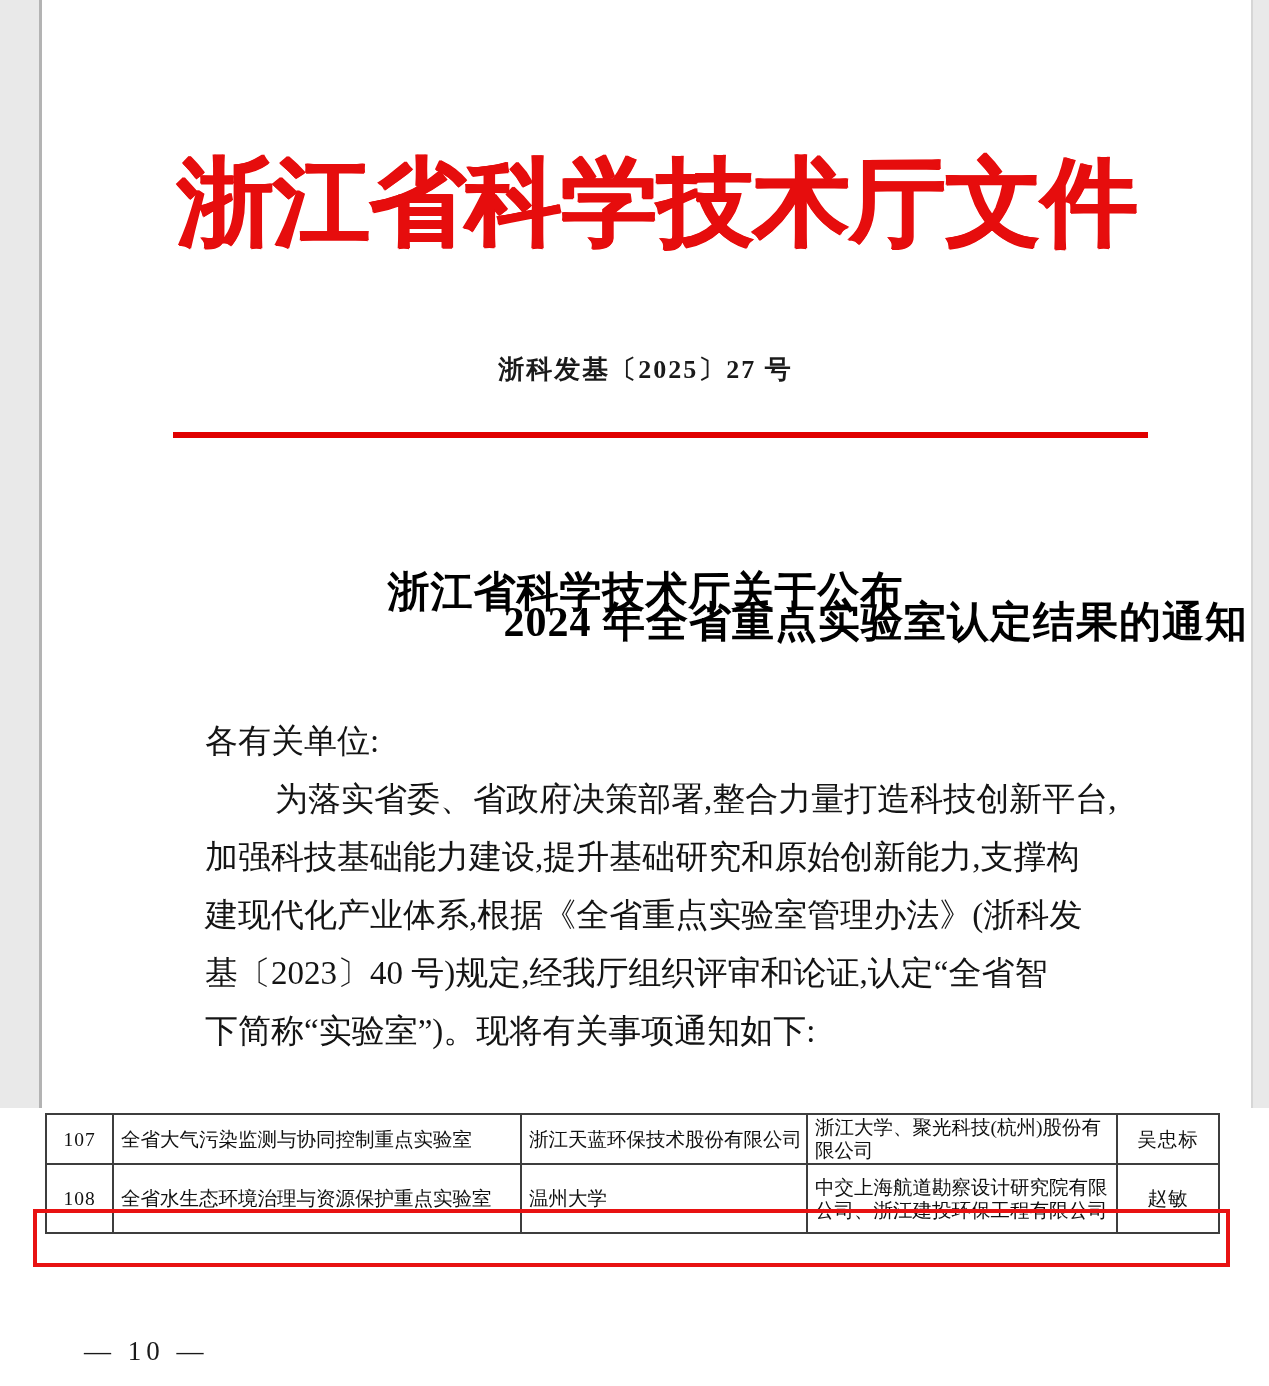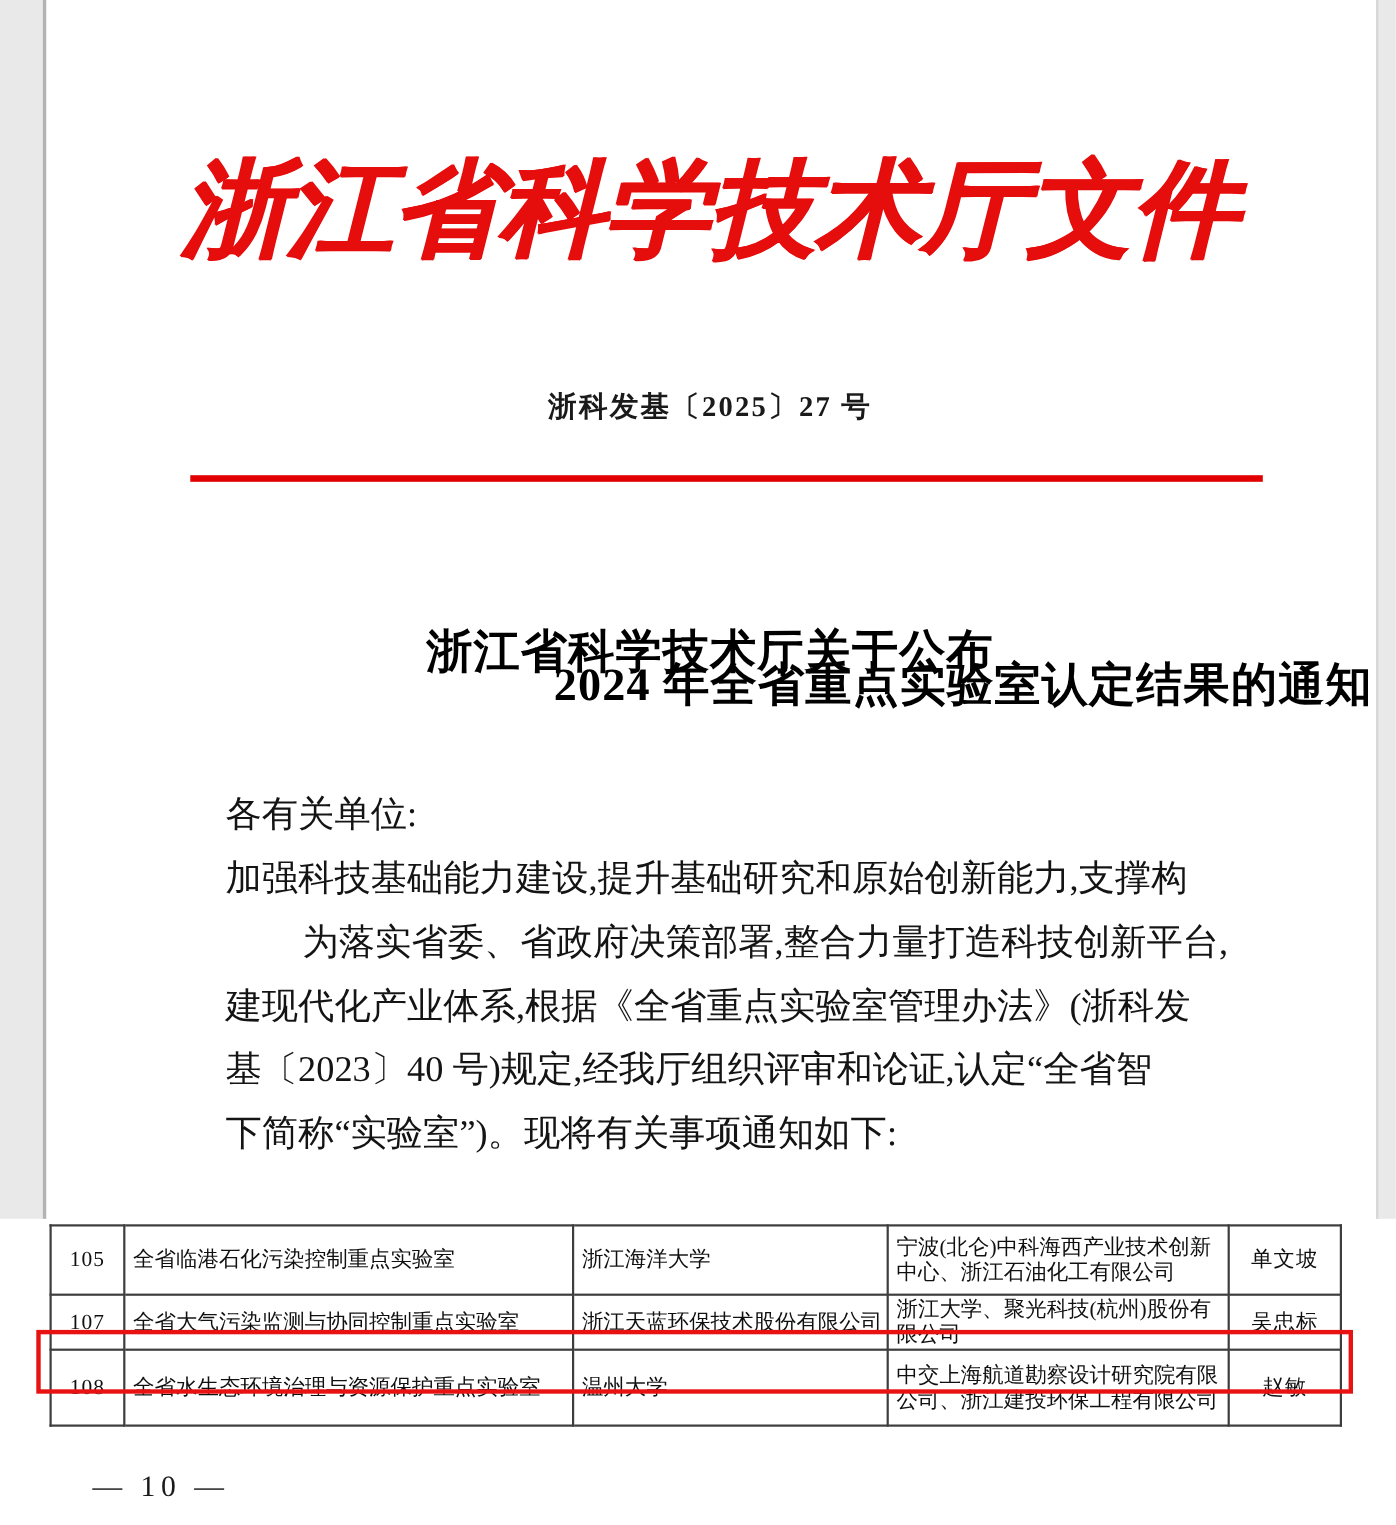--- a/index.html
+++ b/index.html
@@ -15,22 +15,21 @@
   .side-strip.left{left:0;width:39px;border-right:3px solid #b3b3b3;}
   .side-strip.right{left:1251px;width:18px;border-left:2px solid #d6d6d6;}
 
   .doc-title{
     position:absolute;left:43px;top:138px;width:1205px;
     text-align:center;
     font-size:96px;font-weight:900;line-height:1.1;
     color:#e60d0d;
     letter-spacing:0px;
     text-shadow:1px 0 0 #e60d0d,-1px 0 0 #e60d0d,0 1px 0 #e60d0d;
-    margin:0;
-    font-style:italic;
+    margin:12px;
   }
   .doc-number{
     position:absolute;left:43px;top:352px;width:1205px;
     text-align:center;
     font-size:26px;font-weight:600;color:#1a1a1a;
     letter-spacing:2px;
   }
   .red-rule{
     position:absolute;left:173px;top:432px;width:975px;height:6px;
     background:#e00000;
@@ -97,43 +96,36 @@
 
   <div class="doc-number">浙科发基〔2025〕27 号</div>
 
   <div class="red-rule"></div>
 
   <div class="subtitle l1">浙江省科学技术厅关于公布</div>
   <div class="subtitle l2">2024 年全省重点实验室认定结果的通知</div>
 
   <div class="body-block">
     <div class="line">各有关单位:</div>
+    <div class="line indent">为落实省委、省政府决策部署,整合力量打造科技创新平台,</div>
     <div class="line">加强科技基础能力建设,提升基础研究和原始创新能力,支撑构</div>
-    <div class="line indent">为落实省委、省政府决策部署,整合力量打造科技创新平台,</div>
     <div class="line">建现代化产业体系,根据《全省重点实验室管理办法》(浙科发</div>
     <div class="line">基〔2023〕40 号)规定,经我厅组织评审和论证,认定“全省智</div>
     <div class="line">下简称“实验室”)。现将有关事项通知如下:</div>
   </div>
 
   <table class="lab-table">
     <colgroup>
       <col style="width:67px">
       <col style="width:408px">
       <col style="width:286px">
       <col style="width:310px">
       <col style="width:102px">
     </colgroup>
     <tbody>
-      <tr class="r105">
-        <td class="c-num">105</td>
-        <td class="c-lab">全省临港石化污染控制重点实验室</td>
-        <td class="c-org">浙江海洋大学</td>
-        <td class="c-partners">宁波(北仑)中科海西产业技术创新中心、浙江石油化工有限公司</td>
-        <td class="c-director">单文坡</td>
-      </tr>
       <tr class="r107">
         <td class="c-num">107</td>
         <td class="c-lab">全省大气污染监测与协同控制重点实验室</td>
         <td class="c-org">浙江天蓝环保技术股份有限公司</td>
         <td class="c-partners">浙江大学、聚光科技(杭州)股份有限公司</td>
         <td class="c-director">吴忠标</td>
       </tr>
       <tr class="r108">
         <td class="c-num">108</td>
         <td class="c-lab">全省水生态环境治理与资源保护重点实验室</td>

